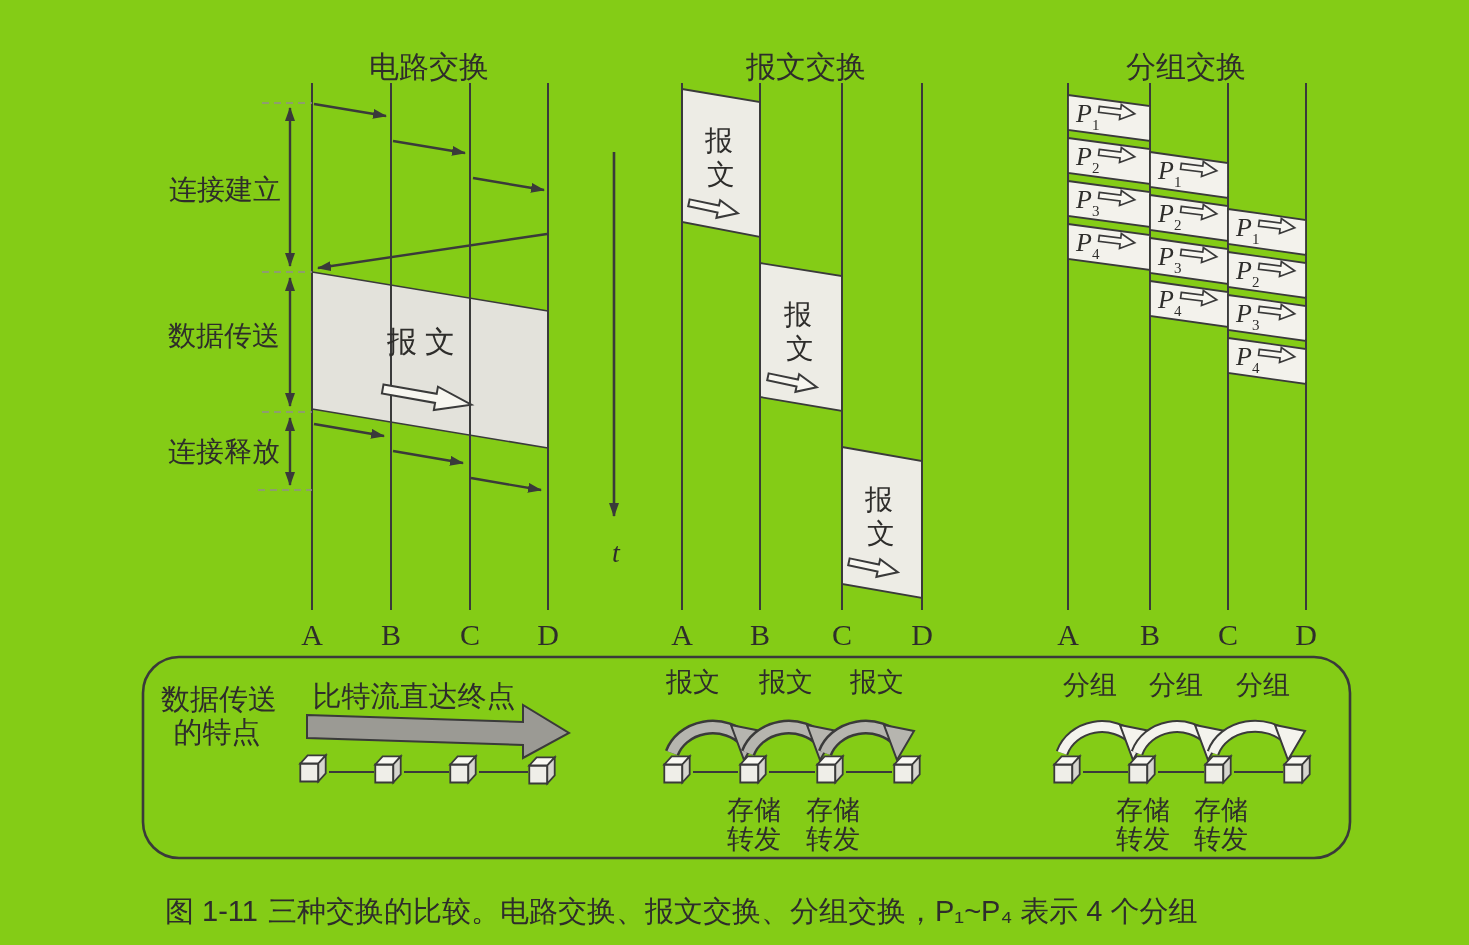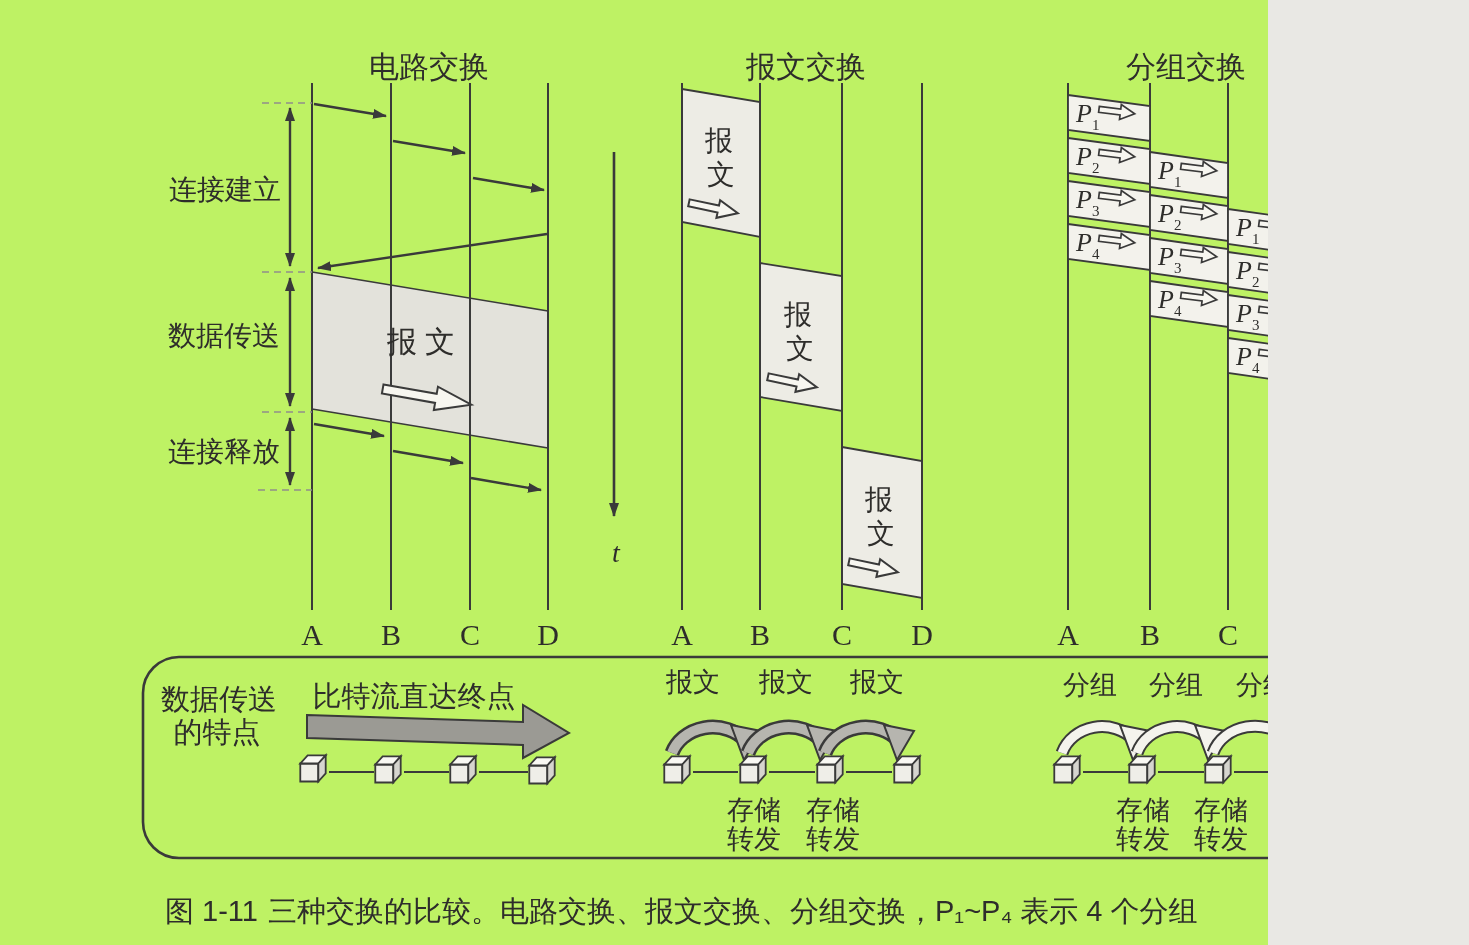--- a/index.html
+++ b/index.html
@@ -1,16 +1,16 @@
 <!DOCTYPE html>
 <html><head>
 <meta charset="utf-8">
 <style>
   html,body{margin:0;padding:0;background:#e9e8e4;}
-  .page{width:1268px;height:945px;background:#bef264;position:relative;overflow:hidden;}
+  .page{width:1469px;height:945px;background:#84cc16;position:relative;overflow:hidden;}
   svg{display:block;}
   text{font-family:"Liberation Sans",sans-serif;fill:#2e2d2b;}
   .serif{font-family:"Liberation Serif",serif;}
   .it{font-style:italic;}
   .t30{font-size:30px;}
   .t29{font-size:29px;}
   .t28{font-size:28px;}
   .t27{font-size:27px;}
   .t26{font-size:26px;}
   .t15{font-size:15px;}

